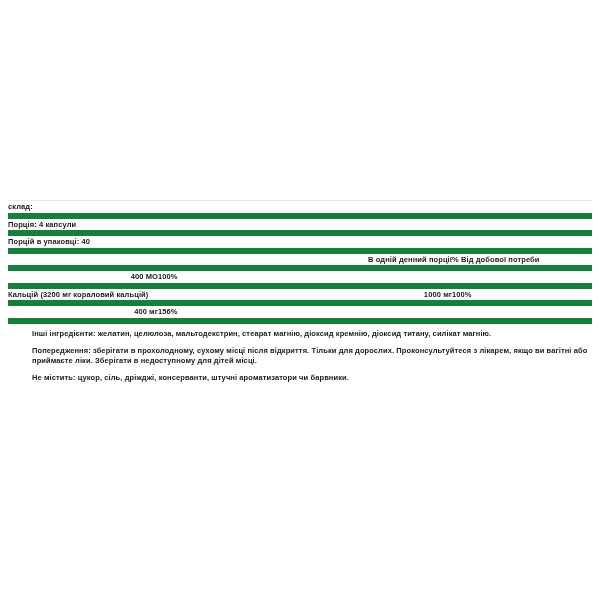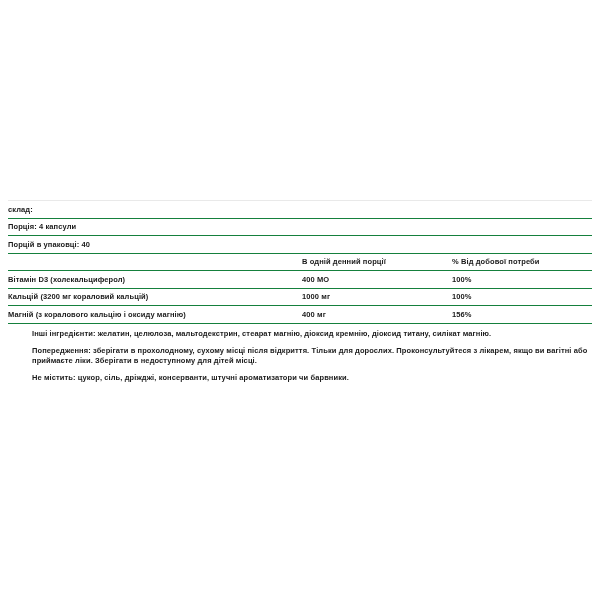--- a/index.html
+++ b/index.html
@@ -26,27 +26,27 @@
     color: #1a1a1a;
   }
   .rows {
     border-top: 1px solid #e9e9e9;
   }
   .row {
     box-sizing: border-box;
     height: 17.5px;
     display: flex;
     align-items: center;
-    border-bottom: 1px solid #15803d;
+    border-bottom: 6px solid #15803d;
     font-size: 7.5px;
     font-weight: 700;
     letter-spacing: 0.1px;
   }
   .col-name   { width: 294px; flex: 0 0 auto; }
-  .col-amount { width: 150px; flex: 0 0 auto; }
+  .col-amount { width: 150px; flex: 0 0 auto; text-align: right; }
   .col-dv     { flex: 1 1 auto; }
   .paragraphs {
     padding-top: 5px;
     margin-left: 24px;
   }
   .paragraphs p {
     margin: 0 0 6.5px 0;
     font-size: 7.5px;
     font-weight: 700;
     line-height: 10.5px;
@@ -74,33 +74,31 @@
         <span>Порцій в упаковці: 40</span>
       </div>
 
       <div class="row">
         <span class="col-name"></span>
         <span class="col-amount">В одній денний порції</span>
         <span class="col-dv">% Від добової потреби</span>
       </div>
 
       <div class="row">
-        <span class="col-name">Вітамін D3 (холекальциферол)</span>
         <span class="col-amount">400 МО</span>
         <span class="col-dv">100%</span>
       </div>
 
       <div class="row">
         <span class="col-name">Кальцій (3200 мг кораловий кальцій)</span>
         <span class="col-amount">1000 мг</span>
         <span class="col-dv">100%</span>
       </div>
 
       <div class="row">
-        <span class="col-name">Магній (з коралового кальцію і оксиду магнію)</span>
         <span class="col-amount">400 мг</span>
         <span class="col-dv">156%</span>
       </div>
 
 
     </div>
 
     <div class="paragraphs">
       <p>Інші інгредієнти: желатин, целюлоза, мальтодекстрин, стеарат магнію, діоксид кремнію, діоксид титану, силікат магнію.</p>
       <p>Попередження: зберігати в прохолодному, сухому місці після відкриття. Тільки для дорослих. Проконсультуйтеся з лікарем, якщо ви вагітні або приймаєте ліки. Зберігати в недоступному для дітей місці.</p>

